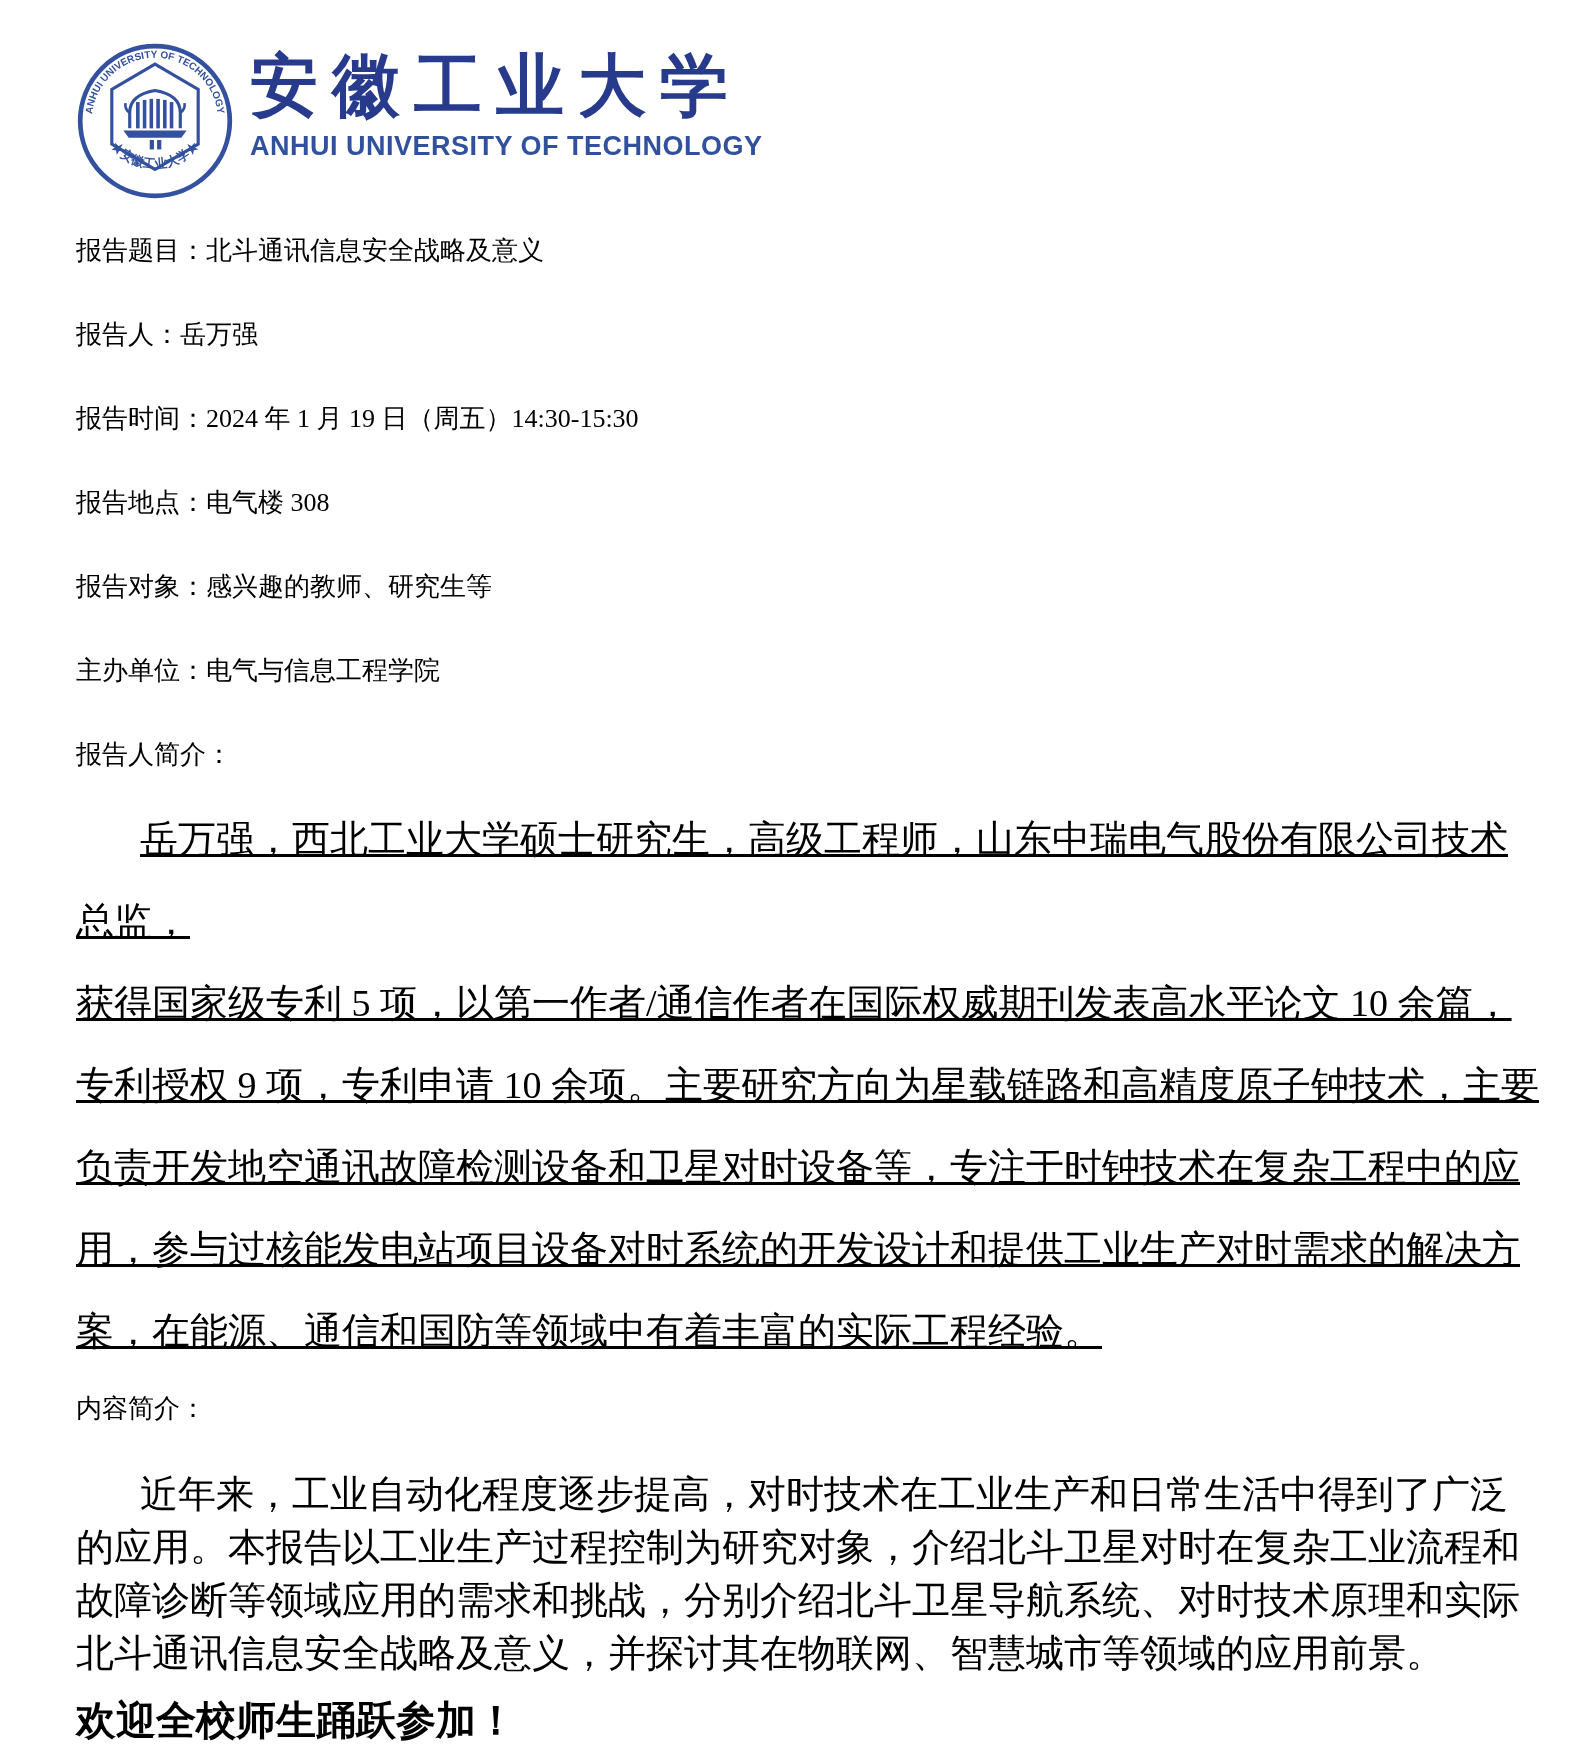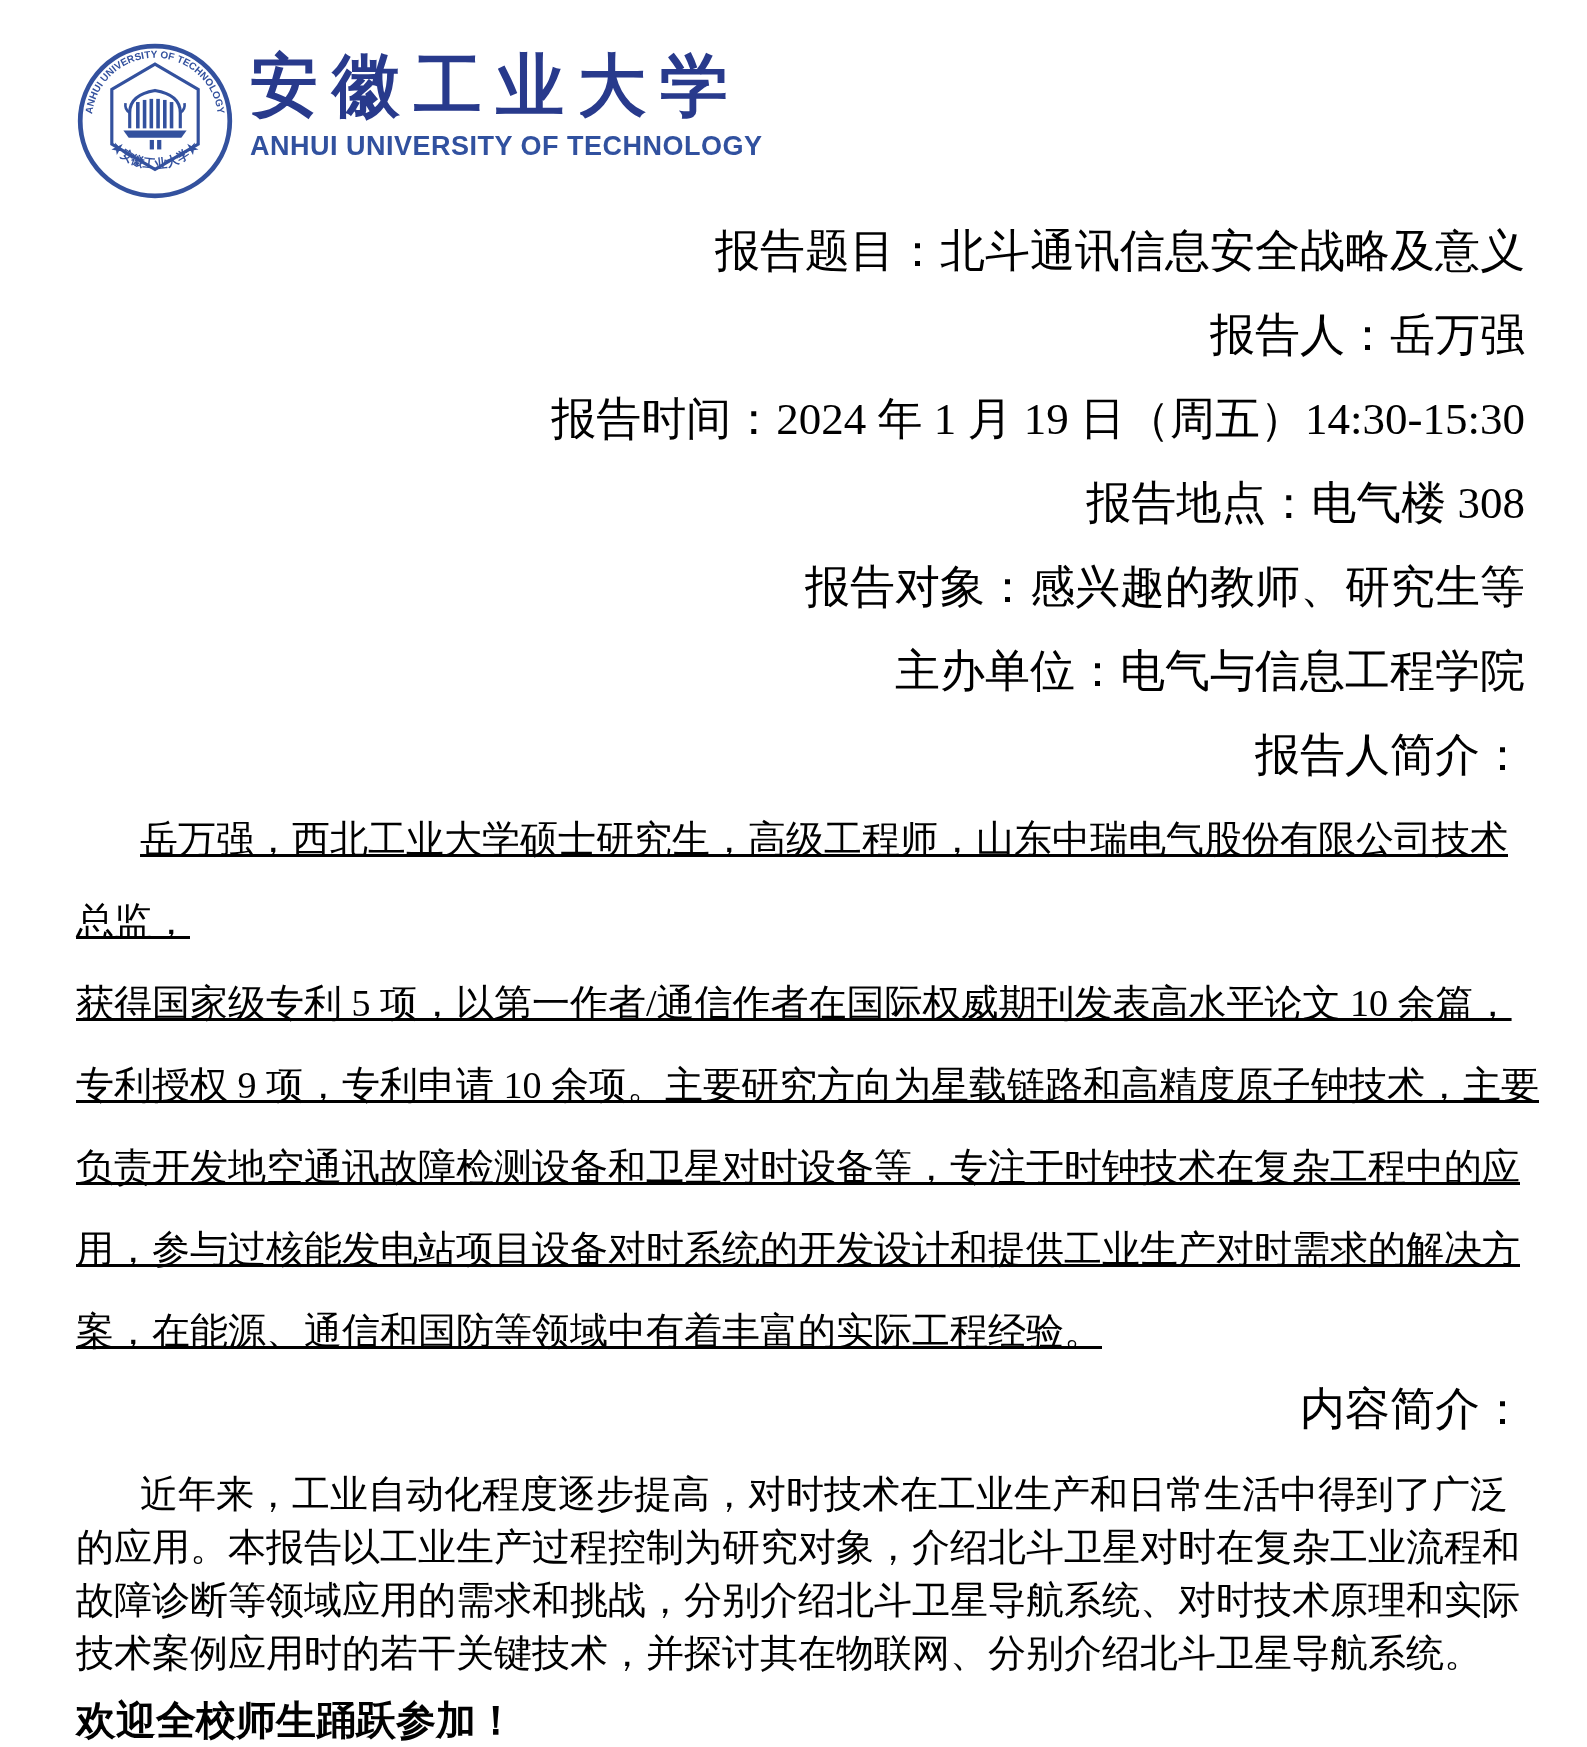--- a/index.html
+++ b/index.html
@@ -52,25 +52,24 @@
     line-height: 32px;
     font-weight: bold;
     letter-spacing: 0.5px;
     color: var(--en_blue, #31519f);
     font-family: "Liberation Sans", "DejaVu Sans", sans-serif;
     white-space: nowrap;
   }
 
   
   .info-line, .section-header {
-    font-size: 45px;
+    font-size: 26px;
     line-height: 50px;
     margin-bottom: 34px;
     white-space: nowrap;
-    text-align: right;
   }
   .bio-line {
     font-size: 38px;
     line-height: 50px;
     margin-bottom: 32px;
     white-space: nowrap;
     text-decoration: underline;
   }
   .indent-first { text-indent: 64px; }
   .abstract-block { margin-top: -4px; }
@@ -151,18 +150,18 @@
     <div class="bio-line">负责开发地空通讯故障检测设备和卫星对时设备等，专注于时钟技术在复杂工程中的应</div>
     <div class="bio-line">用，参与过核能发电站项目设备对时系统的开发设计和提供工业生产对时需求的解决方</div>
     <div class="bio-line">案，在能源、通信和国防等领域中有着丰富的实际工程经验。</div>
   </div>
 
   <div class="abstract-block">
     <div class="section-header">内容简介：</div>
     <div class="intro-line indent-first">近年来，工业自动化程度逐步提高，对时技术在工业生产和日常生活中得到了广泛</div>
     <div class="intro-line">的应用。本报告以工业生产过程控制为研究对象，介绍北斗卫星对时在复杂工业流程和</div>
     <div class="intro-line">故障诊断等领域应用的需求和挑战，分别介绍北斗卫星导航系统、对时技术原理和实际</div>
-    <div class="intro-line">技术案例应用时的若干关键技术，并探讨其在物联网、分别介绍北斗卫星导航系统。</div>
+    <div class="intro-line">北斗通讯信息安全战略及意义，并探讨其在物联网、智慧城市等领域的应用前景。</div>
   </div>
 
   <div class="closing-line">欢迎全校师生踊跃参加！</div>
 
 </div>
 
 </body></html>

